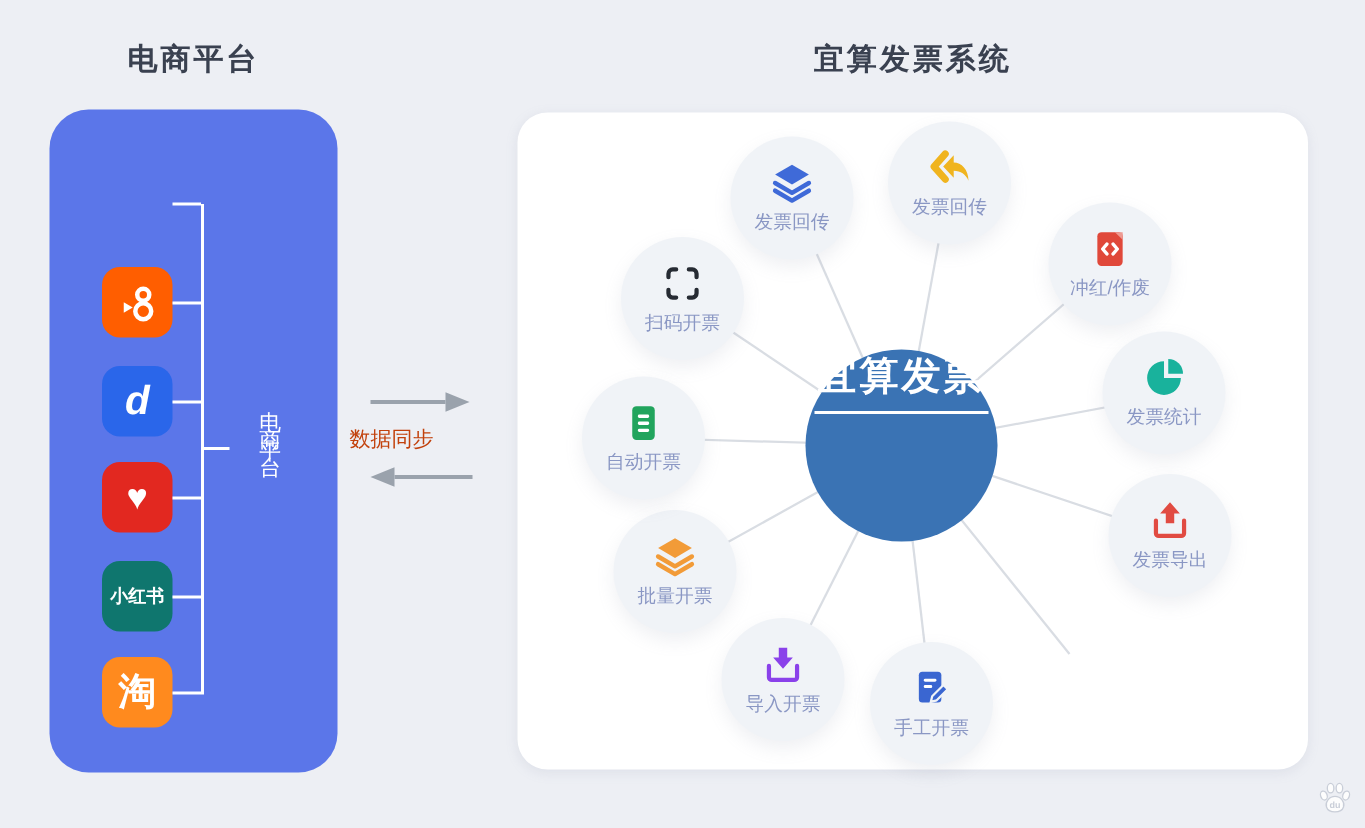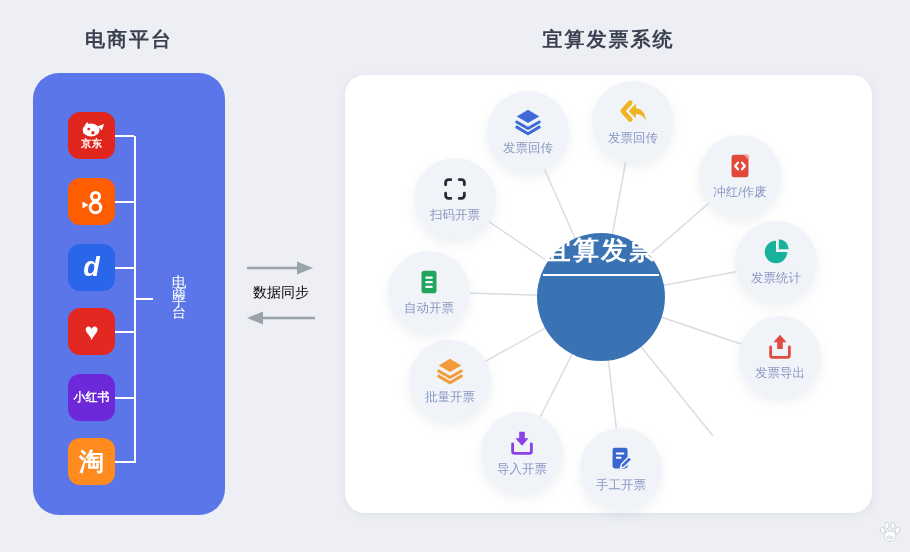--- a/index.html
+++ b/index.html
@@ -21,21 +21,21 @@
   .tb-glyph{font-size:25px;font-weight:bold;line-height:1;}
   .bracket-line{position:absolute;background:#fff;}
   .h-line{width:19px;height:1.5px;left:82px;}
   .v-line{left:101px;top:63px;width:1.5px;height:327px;}
   .branch-line{left:101px;top:225px;width:19px;height:1.5px;}
   .vertical-label{position:absolute;left:133px;top:190px;width:22px;color:#fff;font-size:14.5px;
                   writing-mode:vertical-rl;letter-spacing:10px;}
 
   
   .sync-box{position:absolute;left:233px;top:250px;width:96px;height:84px;}
-  .sync-label{position:absolute;left:0;top:34px;width:96px;text-align:center;font-size:14px;color:#000000;}
+  .sync-label{position:absolute;left:0;top:34px;width:96px;text-align:left;font-size:14px;color:#c2410c;}
 
   
   .invoice-panel{position:absolute;left:345px;top:75px;width:527px;height:438px;border-radius:20px;background:#ffffff;
                  box-shadow:0 2px 8px rgba(140,150,175,.15);}
   .spokes{position:absolute;left:0;top:0;}
   .hub{position:absolute;left:192px;top:158px;width:128px;height:128px;border-radius:50%;background:#3a73b4;
        display:flex;align-items:flex-start;justify-content:center;}
   .hub-label{color:#fff;font-size:26px;font-weight:bold;letter-spacing:2px;border-bottom:2px solid #fff;padding:0 2px 6px;}
   .node{position:absolute;width:82px;height:82px;border-radius:50%;background:#f0f3f7;
         display:flex;flex-direction:column;align-items:center;justify-content:center;
@@ -55,48 +55,38 @@
 </head>
 <body>
 
 <div class="stage">
 
   <div class="section-title title-left">电商平台</div>
   <div class="section-title title-right">宜算发票系统</div>
 
   <div class="ecom-panel">
 
-    <div class="app-icon p0" style="background:#e0261c">
-      <svg width="28" height="20" viewBox="0 0 30 20">
-        <ellipse cx="14" cy="10" rx="9" ry="7" fill="#fff"></ellipse>
-        <path d="M21 6 L28 3.5 L25.5 10.5 Z" fill="#fff"></path>
-        <path d="M7 5 L10 1.5 L12 5.5 Z" fill="#fff"></path>
-        <circle cx="11.5" cy="9" r="1.5" fill="#e0261c"></circle>
-        <circle cx="16" cy="13" r="1.8" fill="#e0261c"></circle>
-      </svg>
-      <div class="jd-text">京东</div>
-    </div>
 
     <div class="app-icon p1" style="background:#ff5e00">
       <svg width="27" height="27" viewBox="0 0 27 27">
         <circle cx="17.5" cy="8.5" r="4" stroke="#fff" stroke-width="3" fill="none"></circle>
         <circle cx="17.5" cy="19.5" r="5.3" stroke="#fff" stroke-width="3" fill="none"></circle>
         <path d="M4.5 13.5 L10.5 17 L4.5 20.5 Z" fill="#fff"></path>
       </svg>
     </div>
 
     <div class="app-icon p2" style="background:#2a66ea">
       <div class="doudian-glyph">d</div>
     </div>
 
     <div class="app-icon p3" style="background:#e22820">
       <div class="pdd-glyph">♥</div>
     </div>
 
-    <div class="app-icon p4" style="background:#6d28d9">
+    <div class="app-icon p4" style="background:#0f766e">
       <div class="xhs-text">小红书</div>
     </div>
 
     <div class="app-icon p5" style="background:#ff8a1e">
       <div class="tb-glyph">淘</div>
     </div>
 
     <div class="bracket-line h-line" style="top:62px"></div>
     <div class="bracket-line h-line" style="top:128px"></div>
     <div class="bracket-line h-line" style="top:194px"></div>

